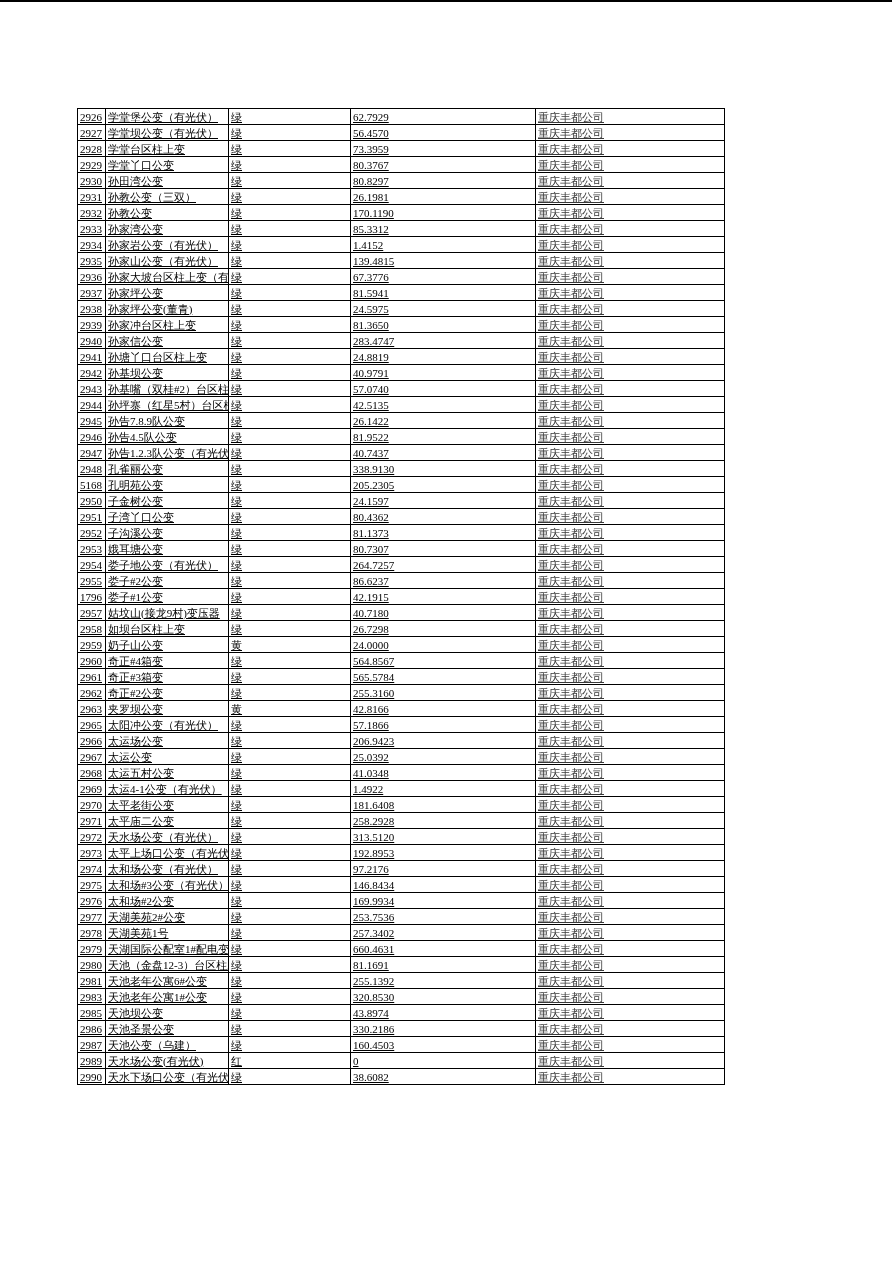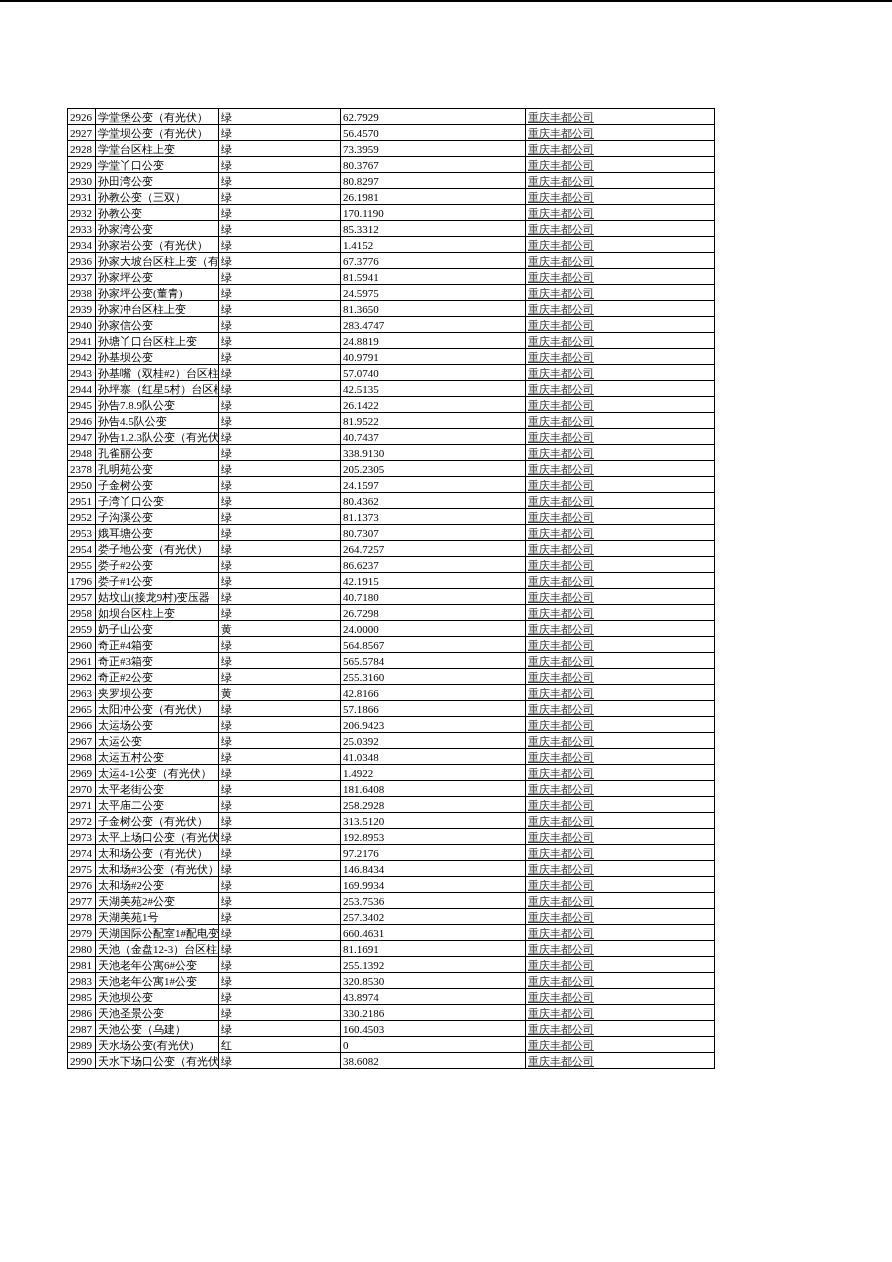--- a/index.html
+++ b/index.html
@@ -10,24 +10,25 @@
   }
   body { position: relative; overflow: hidden; }
 
   .top-rule {
     position: absolute; top: 0; left: 0;
     width: 892px; height: 2px; background: #000;
   }
 
   table.data-table {
     position: absolute;
-    left: 67px; top: 108px;
+    left: 77px; top: 108px;
     width: 647px;
     border-collapse: collapse;
     table-layout: fixed;
+    text-decoration: underline;
   }
   table.data-table td {
     border: 1px solid #000000;
     height: 16px;
     font-size: 11px;
     line-height: 14px;
     padding: 0 2px;
     overflow: hidden;
     white-space: nowrap;
     color: #000000;
@@ -116,20 +117,27 @@
         <td class="company-cell"><span class="company-link">重庆丰都公司</span></td>
       </tr>
       <tr>
         <td class="id-cell">2934</td>
         <td class="name-cell">孙家岩公变（有光伏）</td>
         <td class="status-cell">绿</td>
         <td class="value-cell">1.4152</td>
         <td class="company-cell"><span class="company-link">重庆丰都公司</span></td>
       </tr>
       <tr>
+        <td class="id-cell">2935</td>
+        <td class="name-cell">孙家山公变（有光伏）</td>
+        <td class="status-cell">绿</td>
+        <td class="value-cell">139.4815</td>
+        <td class="company-cell"><span class="company-link">重庆丰都公司</span></td>
+      </tr>
+      <tr>
         <td class="id-cell">2936</td>
         <td class="name-cell">孙家大坡台区柱上变（有光伏</td>
         <td class="status-cell">绿</td>
         <td class="value-cell">67.3776</td>
         <td class="company-cell"><span class="company-link">重庆丰都公司</span></td>
       </tr>
       <tr>
         <td class="id-cell">2937</td>
         <td class="name-cell">孙家坪公变</td>
         <td class="status-cell">绿</td>
@@ -207,21 +215,21 @@
         <td class="company-cell"><span class="company-link">重庆丰都公司</span></td>
       </tr>
       <tr>
         <td class="id-cell">2948</td>
         <td class="name-cell">孔雀丽公变</td>
         <td class="status-cell">绿</td>
         <td class="value-cell">338.9130</td>
         <td class="company-cell"><span class="company-link">重庆丰都公司</span></td>
       </tr>
       <tr>
-        <td class="id-cell">2378</td>
+        <td class="id-cell">5168</td>
         <td class="name-cell">孔明苑公变</td>
         <td class="status-cell">绿</td>
         <td class="value-cell">205.2305</td>
         <td class="company-cell"><span class="company-link">重庆丰都公司</span></td>
       </tr>
       <tr>
         <td class="id-cell">2950</td>
         <td class="name-cell">子金树公变</td>
         <td class="status-cell">绿</td>
         <td class="value-cell">24.1597</td>
@@ -362,21 +370,21 @@
       </tr>
       <tr>
         <td class="id-cell">2971</td>
         <td class="name-cell">太平庙二公变</td>
         <td class="status-cell">绿</td>
         <td class="value-cell">258.2928</td>
         <td class="company-cell"><span class="company-link">重庆丰都公司</span></td>
       </tr>
       <tr>
         <td class="id-cell">2972</td>
-        <td class="name-cell">子金树公变（有光伏）</td>
+        <td class="name-cell">天水场公变（有光伏）</td>
         <td class="status-cell">绿</td>
         <td class="value-cell">313.5120</td>
         <td class="company-cell"><span class="company-link">重庆丰都公司</span></td>
       </tr>
       <tr>
         <td class="id-cell">2973</td>
         <td class="name-cell">太平上场口公变（有光伏）</td>
         <td class="status-cell">绿</td>
         <td class="value-cell">192.8953</td>
         <td class="company-cell"><span class="company-link">重庆丰都公司</span></td>

